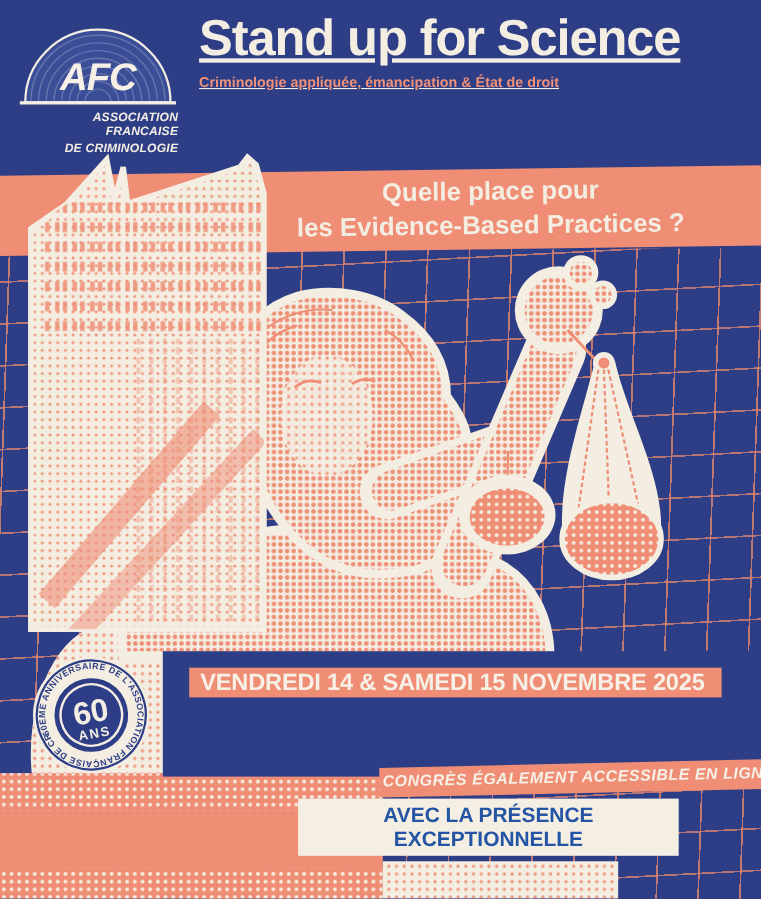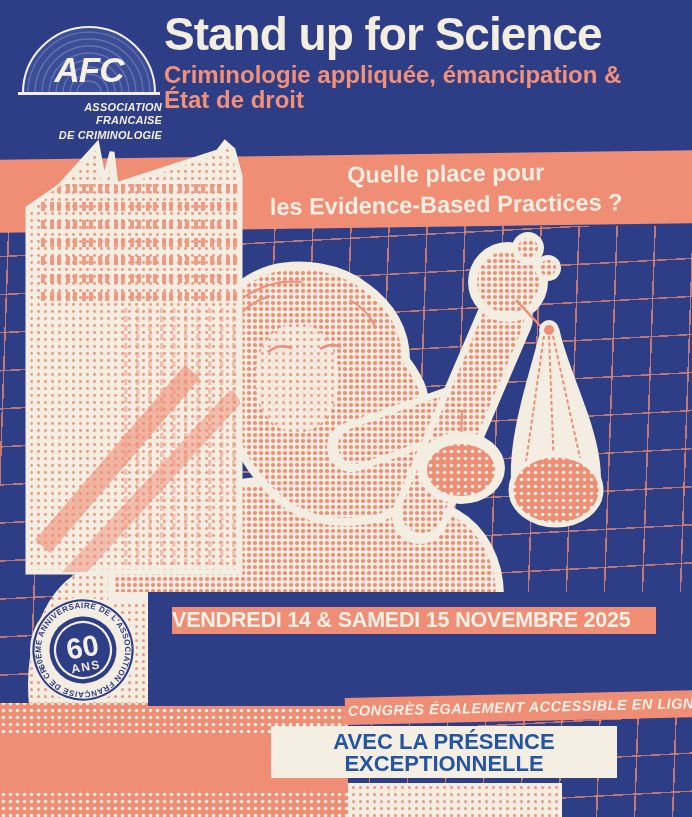--- a/index.html
+++ b/index.html
@@ -9,46 +9,46 @@
 
   
   #grid{left:-30px;top:226px;width:760px;height:640px;opacity:.92;
     background-image:
       repeating-linear-gradient(92deg, rgba(235,138,109,.85) 0px, rgba(235,138,109,.85) 1.5px, transparent 1.5px, transparent 38px),
       repeating-linear-gradient(-3deg, rgba(235,138,109,.8) 0px, rgba(235,138,109,.8) 1.5px, transparent 1.5px, transparent 38px);}
 
   
   #logo{left:16px;top:22px;width:146px;text-align:center;color:#f3ede2;}
   #logo .org{font-size:11px;font-weight:700;font-style:italic;line-height:13px;letter-spacing:.2px;margin-top:2px;text-align:right;}
-  #titleblock{left:164px;top:8px;width:505px;color:#f3ede2;}
+  #titleblock{left:181px;top:8px;width:505px;color:#f3ede2;text-decoration:underline;}
   #title{font-size:46px;font-weight:800;letter-spacing:-1px;line-height:52px;margin:0;}
   #subtitle{font-size:31px;font-weight:700;letter-spacing:-.4px;line-height:36px;margin:0;}
-  #tagline{font-size:24px;font-weight:700;line-height:25px;margin:2px 0 0 0;color:#f29178;}
+  #tagline{font-size:13px;font-weight:700;line-height:25px;margin:2px 0 0 0;color:#f29178;}
 
   
   #banner{left:-10px;top:155px;width:712px;height:73px;background:#ef8e75;
           transform:rotate(-.8deg);}
   #banner .txt{position:absolute;left:222px;width:468px;top:5px;text-align:center;
                color:#f3ede2;font-weight:700;font-size:23.5px;line-height:31px;}
 
   
   #panel{left:148px;top:592px;width:544px;height:114px;background:#2d3e86;}
   #datebar{left:172px;top:607px;width:484px;height:27px;background:#ef8e75;
            color:#f6f0e6;font-size:21.5px;font-weight:800;letter-spacing:-.2px;
-           line-height:27px;box-sizing:border-box;white-space:nowrap;}
+           line-height:27px;padding-left:10px;box-sizing:border-box;white-space:nowrap;}
   #venue{left:182px;top:637px;color:#f3ede2;font-size:21px;font-weight:700;line-height:25px;}
 
   
   #online{left:345px;top:694px;width:362px;height:27px;background:#ef8e75;
           transform:rotate(-1.3deg);text-align:center;color:#f6f0e6;
           font-size:14.5px;font-weight:700;font-style:italic;letter-spacing:.5px;line-height:27px;white-space:nowrap;}
 
   
   #guests{left:271px;top:726px;width:346px;height:52px;background:#f4eee3;
-          text-align:center;color:#2355a4;font-size:22px;font-weight:800;
+          text-align:center;color:#2355a4;font-size:19px;font-weight:800;
           line-height:22px;padding-top:5px;box-sizing:border-box;}
 
   svg{display:block;}
 </style>
 </head>
 <body>
 
 <div id="grid" class="abs"></div>
 
 <svg class="abs" style="left:0;top:0" width="692" height="817" viewBox="0 0 692 817">

